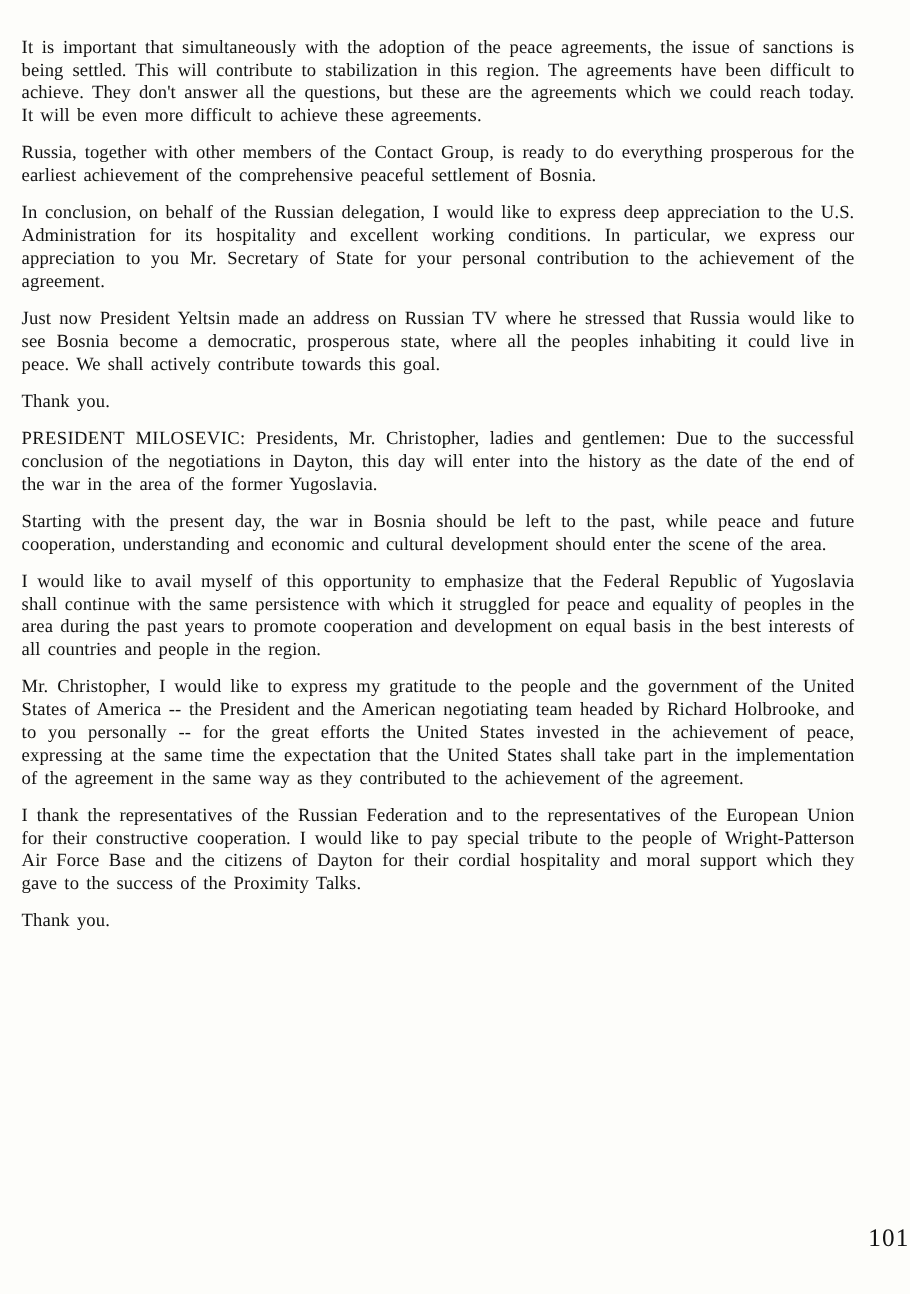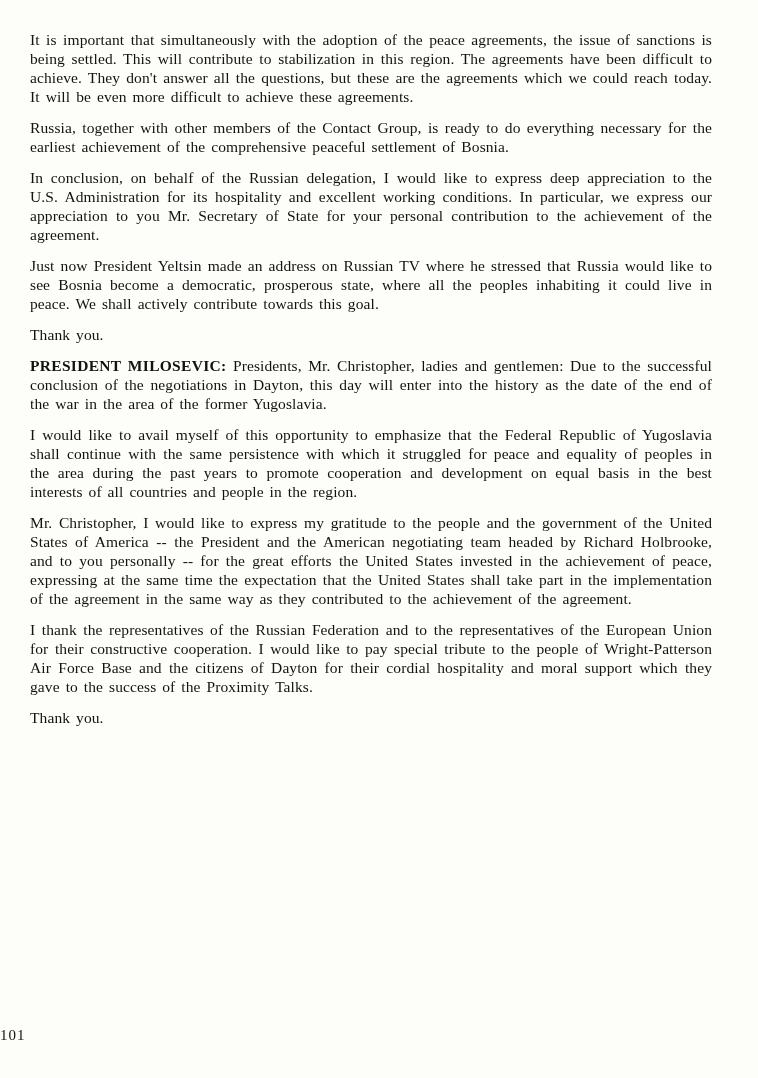--- a/index.html
+++ b/index.html
@@ -15,51 +15,52 @@
     position: relative;
     overflow: hidden;
   }
   .page {
     position: absolute;
     inset: 0;
     padding: 30px 46px 0 14px;
     box-sizing: border-box;
   }
   .doc-body p.para {
-    margin: 0 0 12px 16px;
+    margin: 0 0 12px 4px;
     font-size: 15.5px;
     line-height: 19px;
     text-align: justify;
     word-spacing: 2px;
     letter-spacing: 0.1px;
   }
   .speaker {
-    font-weight: bold;
+    font-weight: normal;
     letter-spacing: 0.3px;
   }
   .page-number {
     position: absolute;
     bottom: 34px;
-    left: 0;
+    left: 16px;
     right: 0;
-    text-align: left;
-    font-size: 15px;
+    text-align: right;
+    font-size: 21px;
     letter-spacing: 1px;
   }
 </style>
 </head>
 <body>
 
 <div class="page">
   <div class="doc-body" id="paragraphs">
       <p class="para">It is important that simultaneously with the adoption of the peace agreements, the issue of sanctions is being settled. This will contribute to stabilization in this region. The agreements have been difficult to achieve. They don't answer all the questions, but these are the agreements which we could reach today. It will be even more difficult to achieve these agreements.</p>
-      <p class="para">Russia, together with other members of the Contact Group, is ready to do everything necessary for the earliest achievement of the comprehensive peaceful settlement of Bosnia.</p>
+      <p class="para">Russia, together with other members of the Contact Group, is ready to do everything prosperous for the earliest achievement of the comprehensive peaceful settlement of Bosnia.</p>
       <p class="para">In conclusion, on behalf of the Russian delegation, I would like to express deep appreciation to the U.S. Administration for its hospitality and excellent working conditions. In particular, we express our appreciation to you Mr. Secretary of State for your personal contribution to the achievement of the agreement.</p>
       <p class="para">Just now President Yeltsin made an address on Russian TV where he stressed that Russia would like to see Bosnia become a democratic, prosperous state, where all the peoples inhabiting it could live in peace. We shall actively contribute towards this goal.</p>
       <p class="para">Thank you.</p>
       <p class="para"><strong class="speaker">PRESIDENT MILOSEVIC:</strong> Presidents, Mr. Christopher, ladies and gentlemen: Due to the successful conclusion of the negotiations in Dayton, this day will enter into the history as the date of the end of the war in the area of the former Yugoslavia.</p>
+      <p class="para">Starting with the present day, the war in Bosnia should be left to the past, while peace and future cooperation, understanding and economic and cultural development should enter the scene of the area.</p>
       <p class="para">I would like to avail myself of this opportunity to emphasize that the Federal Republic of Yugoslavia shall continue with the same persistence with which it struggled for peace and equality of peoples in the area during the past years to promote cooperation and development on equal basis in the best interests of all countries and people in the region.</p>
       <p class="para">Mr. Christopher, I would like to express my gratitude to the people and the government of the United States of America -- the President and the American negotiating team headed by Richard Holbrooke, and to you personally -- for the great efforts the United States invested in the achievement of peace, expressing at the same time the expectation that the United States shall take part in the implementation of the agreement in the same way as they contributed to the achievement of the agreement.</p>
       <p class="para">I thank the representatives of the Russian Federation and to the representatives of the European Union for their constructive cooperation. I would like to pay special tribute to the people of Wright-Patterson Air Force Base and the citizens of Dayton for their cordial hospitality and moral support which they gave to the success of the Proximity Talks.</p>
       <p class="para">Thank you.</p>
     </div>
   <div class="page-number">101</div>
 </div>
 
 </body></html>

